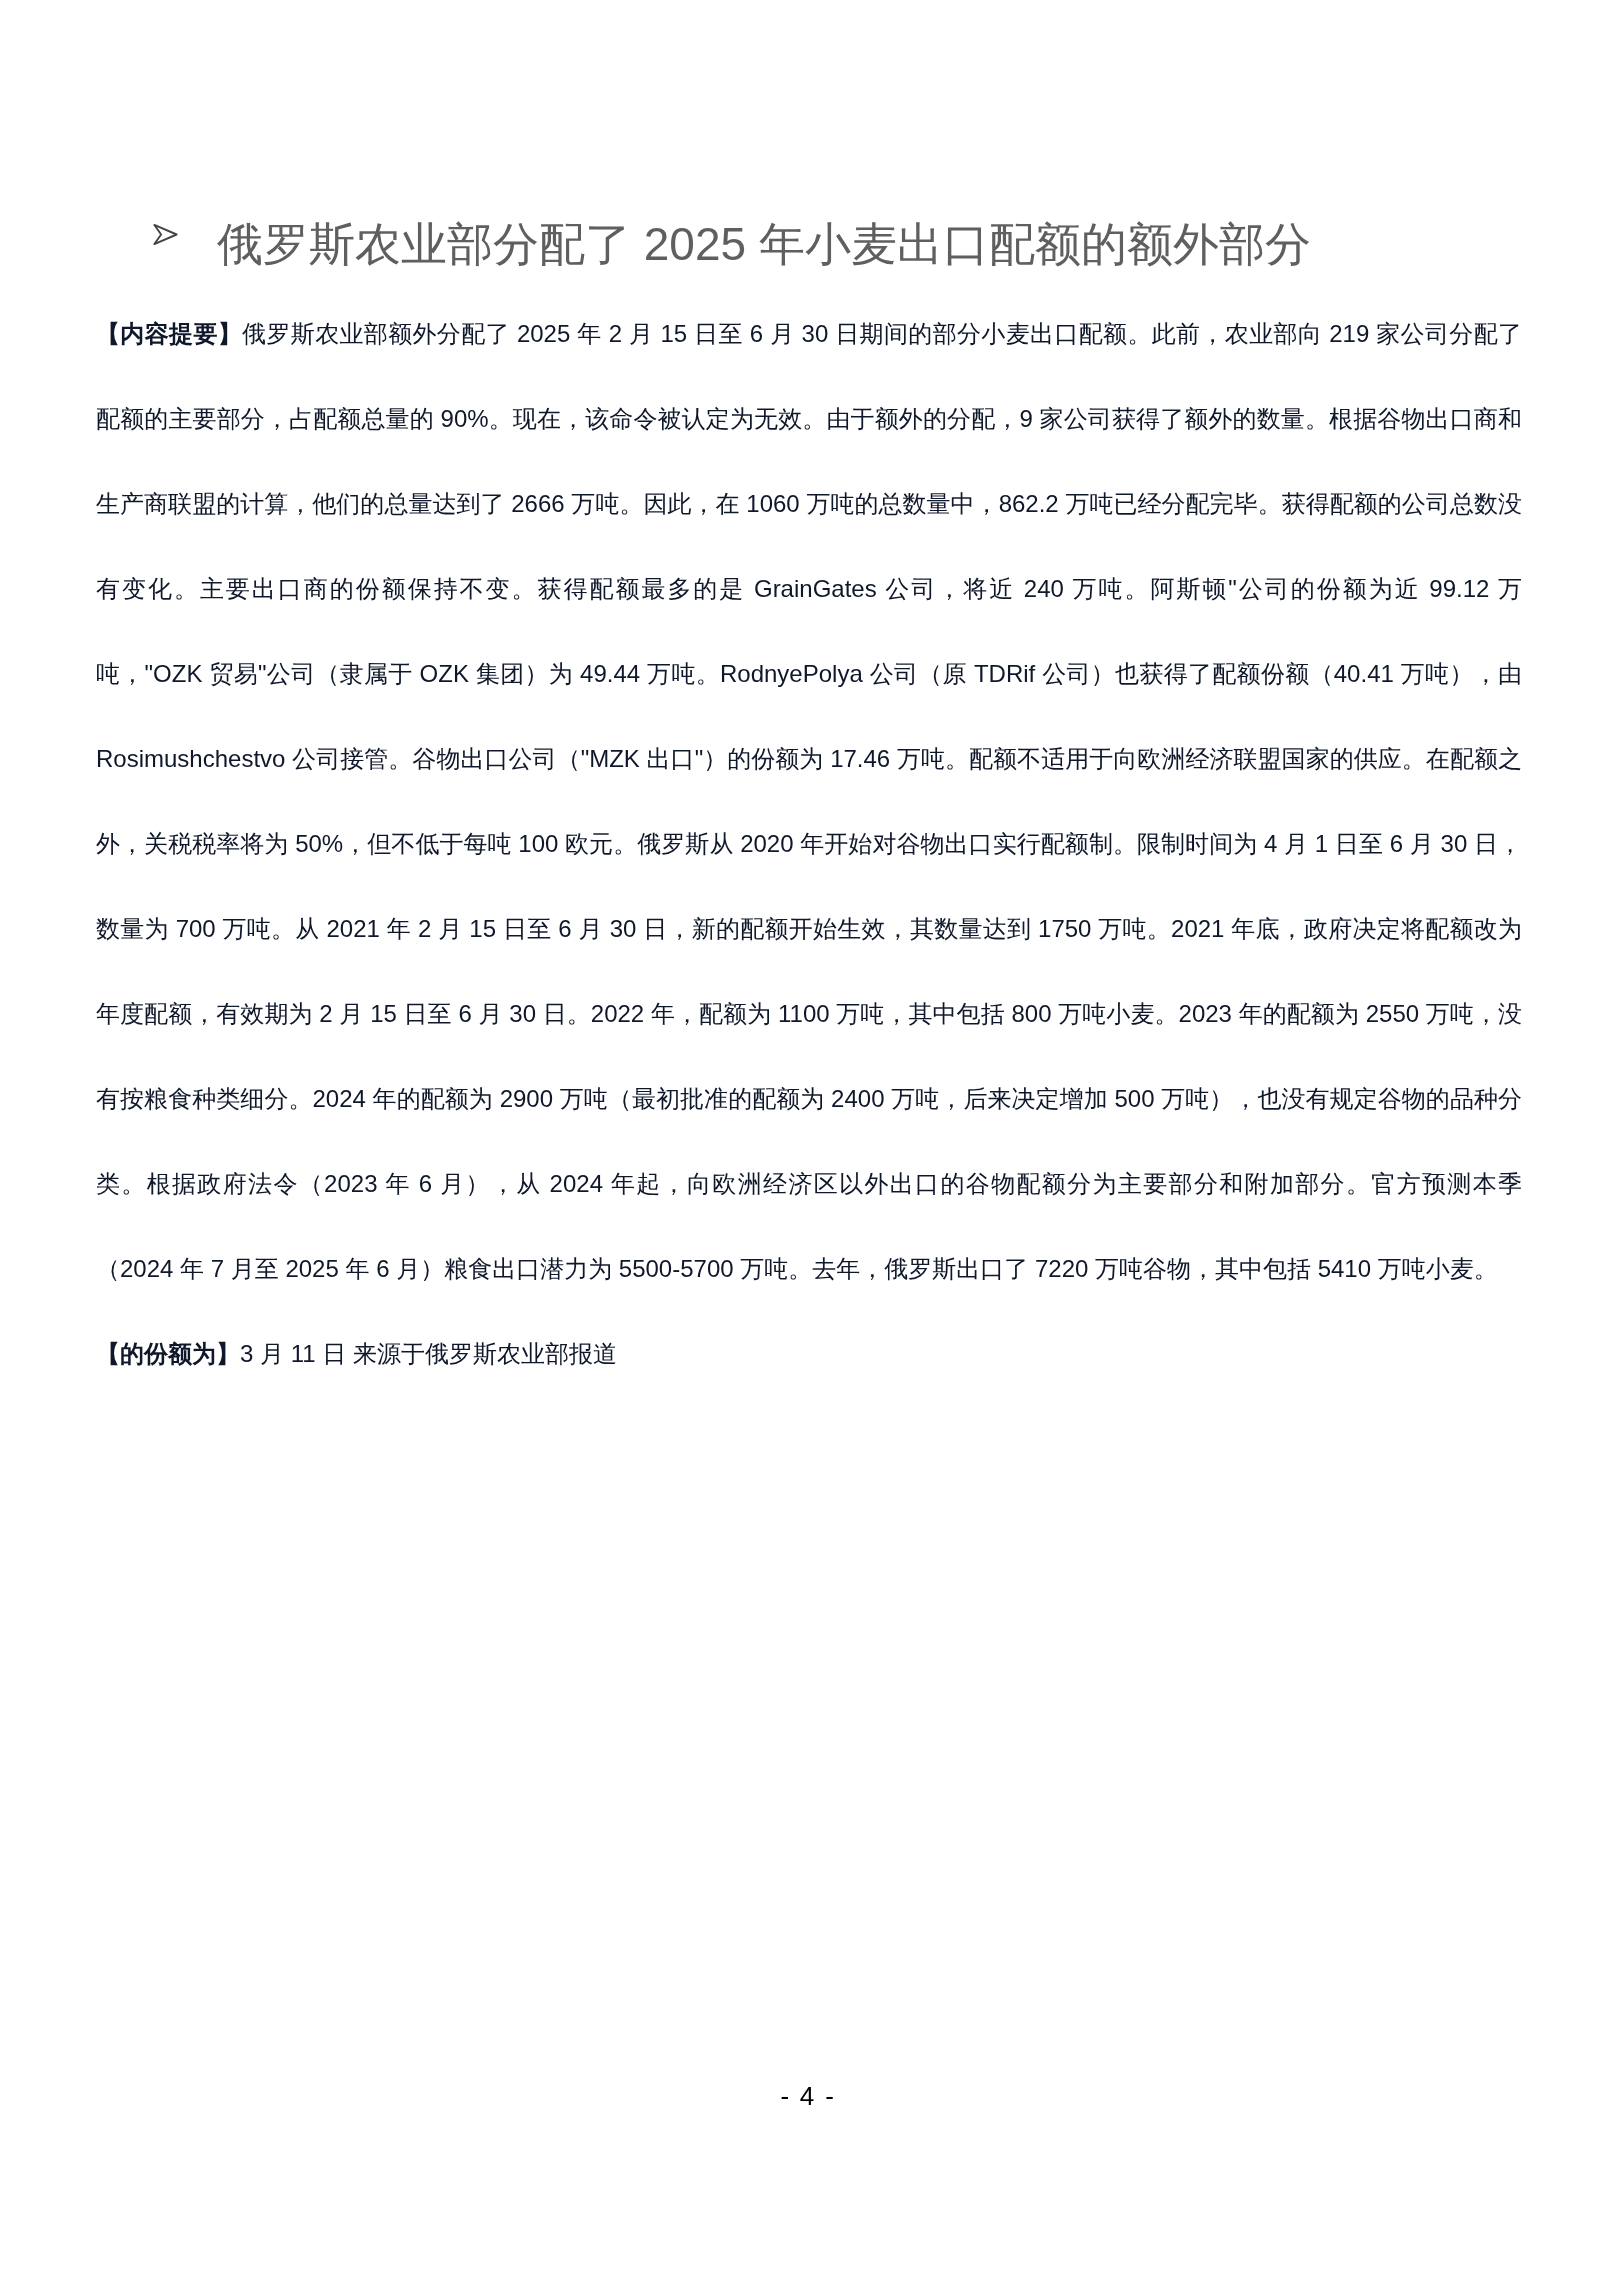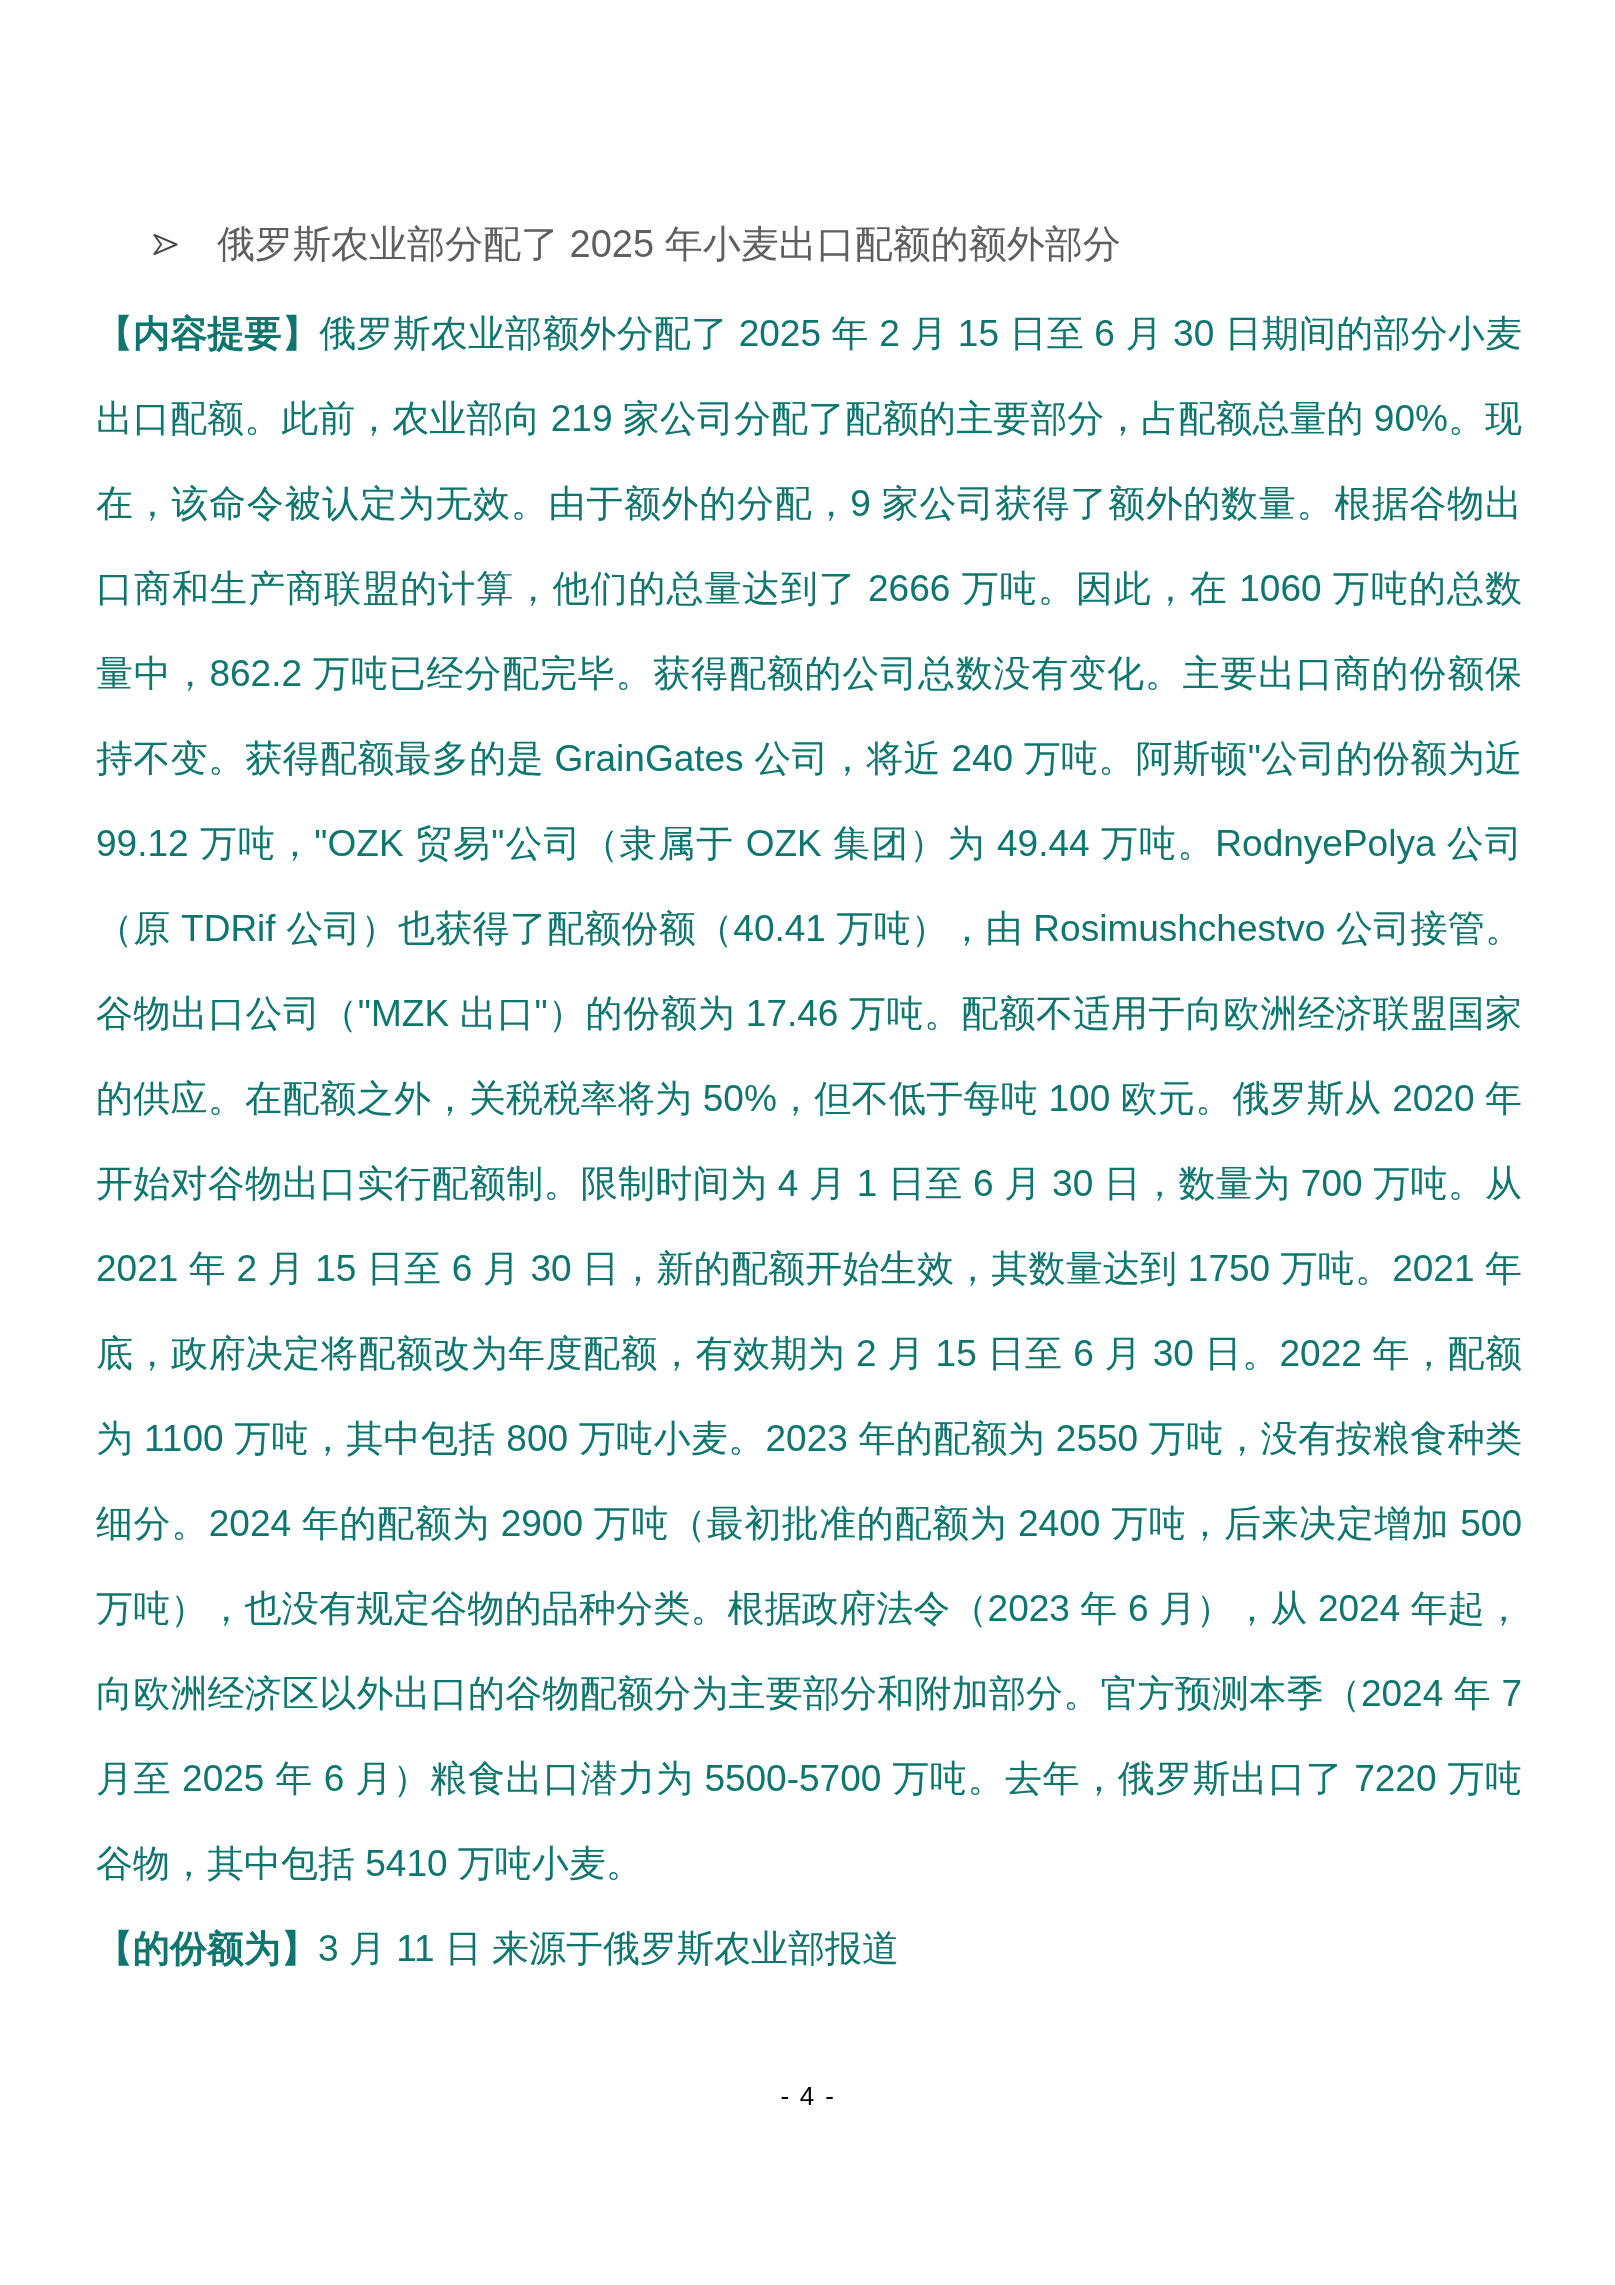--- a/index.html
+++ b/index.html
@@ -14,42 +14,42 @@
   }
   .content {
     position: absolute;
     left: 96px;
     right: 94px;
     top: 0;
   }
   .heading {
     margin-top: 222px;
     padding-left: 56px;
-    font-size: 38px;
+    font-size: 46px;
     line-height: 45px;
     color: #5f5f5f;
     display: flex;
-    align-items: center;
+    align-items: flex-start;
     white-space: nowrap;
   }
   .bullet {
     width: 27px;
     height: 25px;
     margin-right: 38px;
     flex: 0 0 auto;
     display: inline-block;
   }
   .bullet svg { display: block; width: 100%; height: 100%; }
   .body-para {
     margin: 24.4px 0 0 0;
-    font-size: 37px;
+    font-size: 24px;
     line-height: 85px;
     text-align: justify;
     text-align-last: left;
-    color: #0f766e;
+    color: #0f172a;
   }
   .body-para .label {
     font-weight: bold;
   }
   .publish-para {
     margin: 0;
   }
   .footer {
     position: absolute;
     left: 0;

